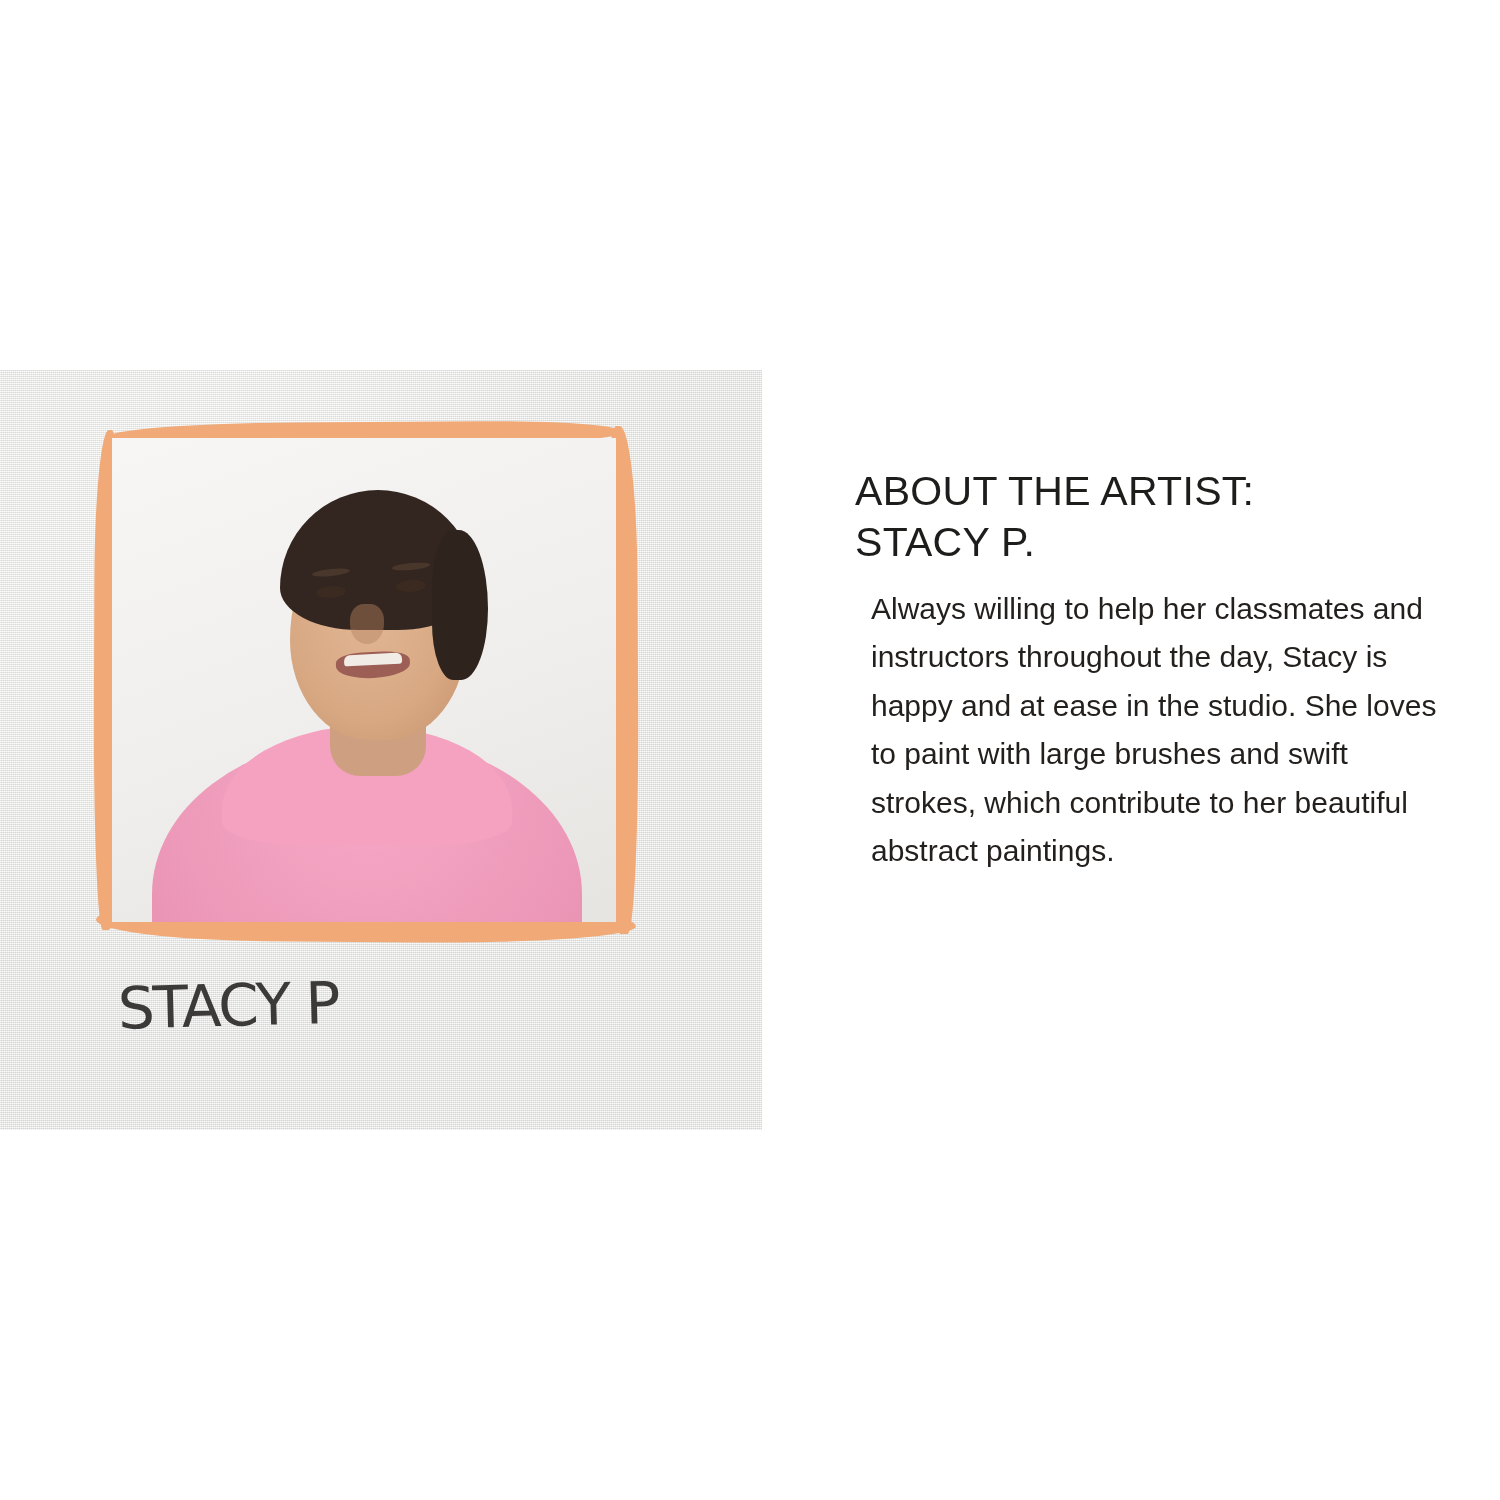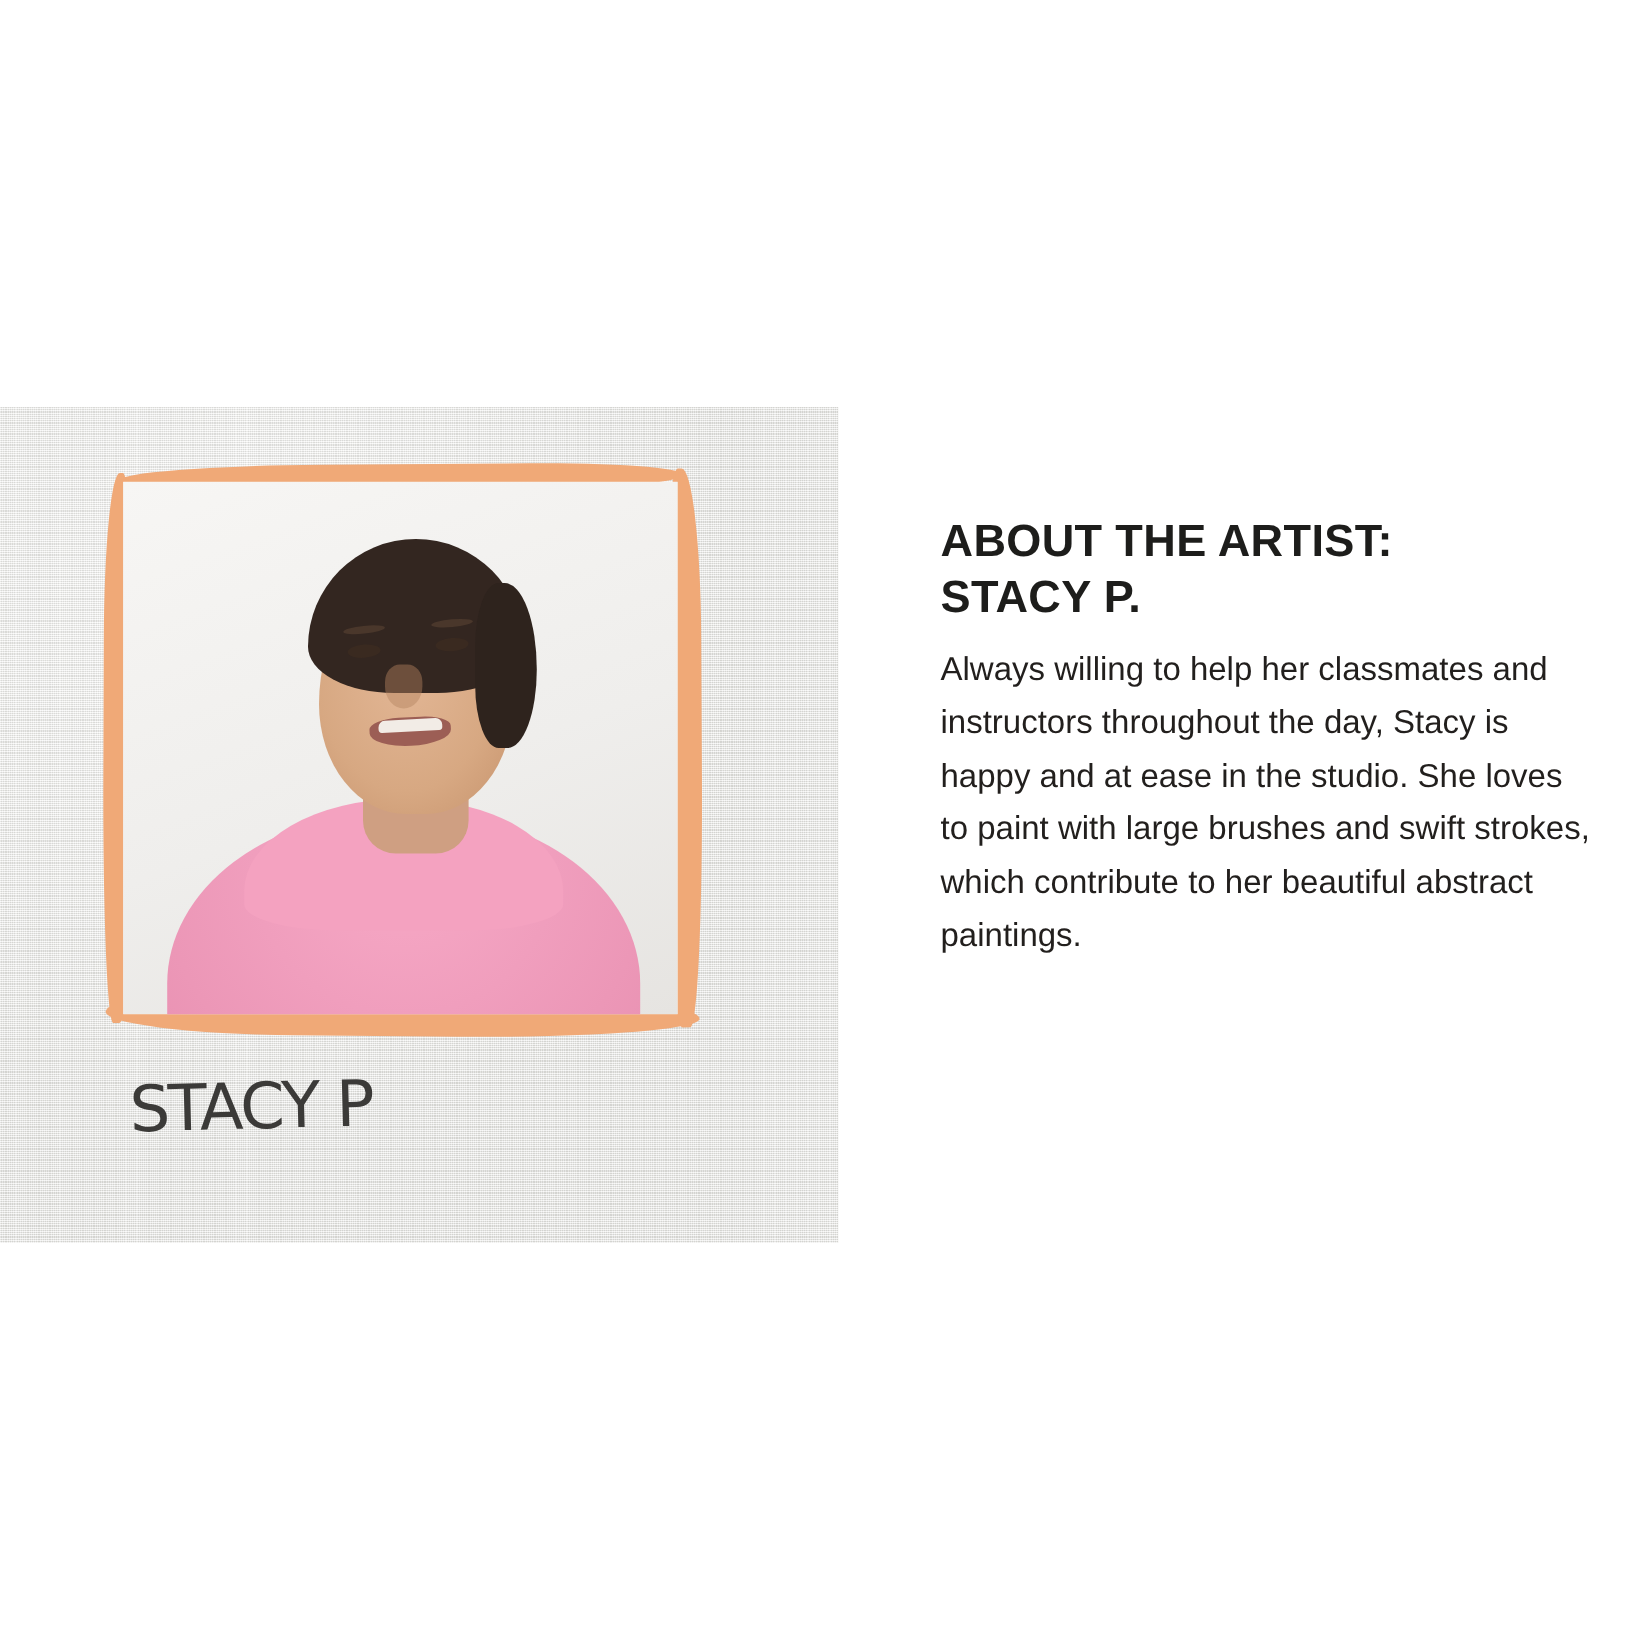--- a/index.html
+++ b/index.html
@@ -200,32 +200,32 @@
   .text-col {
     position: absolute;
     left: 855px;
     top: 466px;
     width: 600px;
   }
   .about-title {
     font-family: "Liberation Sans", sans-serif;
     font-size: 41px;
     line-height: 1.25;
-    font-weight: 700;
+    font-weight: 400;
     color: #1d1d1b;
     letter-spacing: 0.3px;
     margin: 0 0 16px 0;
     white-space: pre-line;
   }
   .about-body {
     font-family: "Liberation Sans", sans-serif;
     font-size: 30px;
     line-height: 1.62;
     color: #221f1d;
-    margin: 0;
+    margin: 16px;
     max-width: 592px;
   }
 </style>
 </head>
 <body>
 
 <div class="photo-panel">
   <div class="texture"></div>
 
   <div class="brush-frame">

